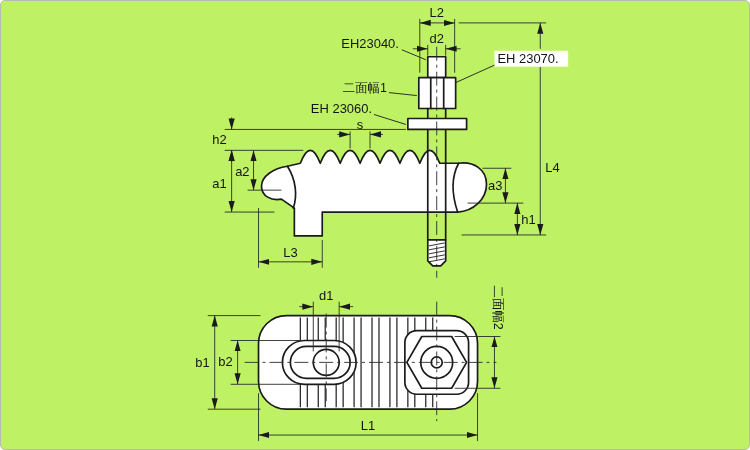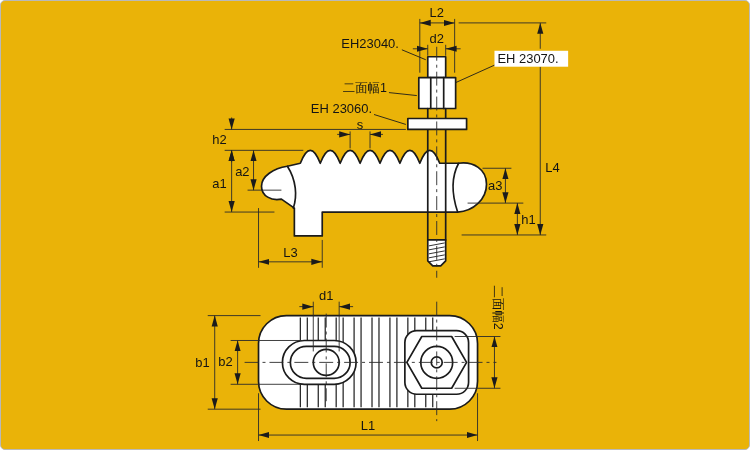--- a/index.html
+++ b/index.html
@@ -1,19 +1,19 @@
 <!DOCTYPE html>
 <html><head>
 <meta charset="utf-8">
 <style>
   html,body{margin:0;padding:0;background:#fff;}
   .frame{
     width:748px;height:448px;
     border:1px solid #b9b9b9;border-radius:5px;
-    background:#eab308;overflow:hidden;
+    background:#bef264;overflow:hidden;
     font-family:"Liberation Sans","DejaVu Sans",sans-serif;
   }
   svg{display:block;}
   
   .obj{fill:none;stroke:#1b1b1b;stroke-width:1.7;stroke-linejoin:round;stroke-linecap:round;}
   .objf{fill:#ffffff;stroke:#1b1b1b;stroke-width:1.7;stroke-linejoin:round;}
   .obj2{fill:none;stroke:#1b1b1b;stroke-width:1.2;}
   .thin{fill:none;stroke:#1b1b1b;stroke-width:0.9;}
   
   .ext{fill:none;stroke:#2a2a2a;stroke-width:0.9;}

